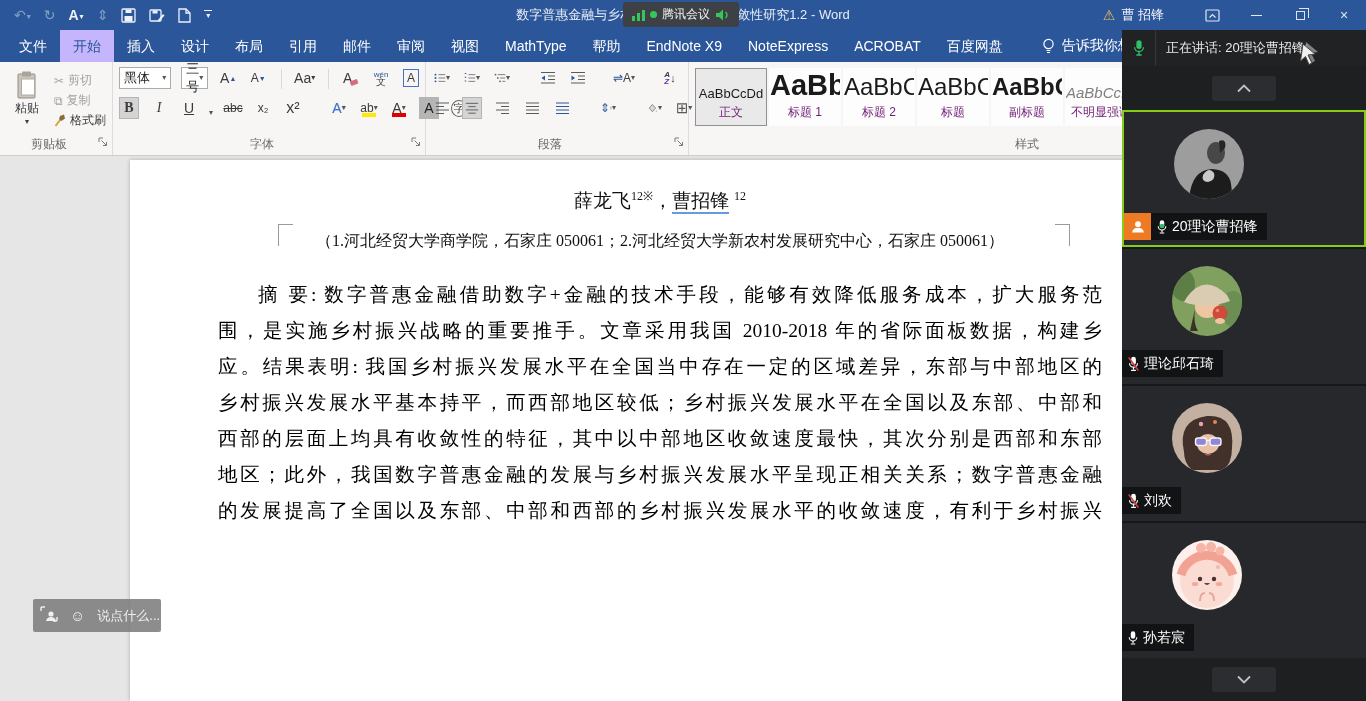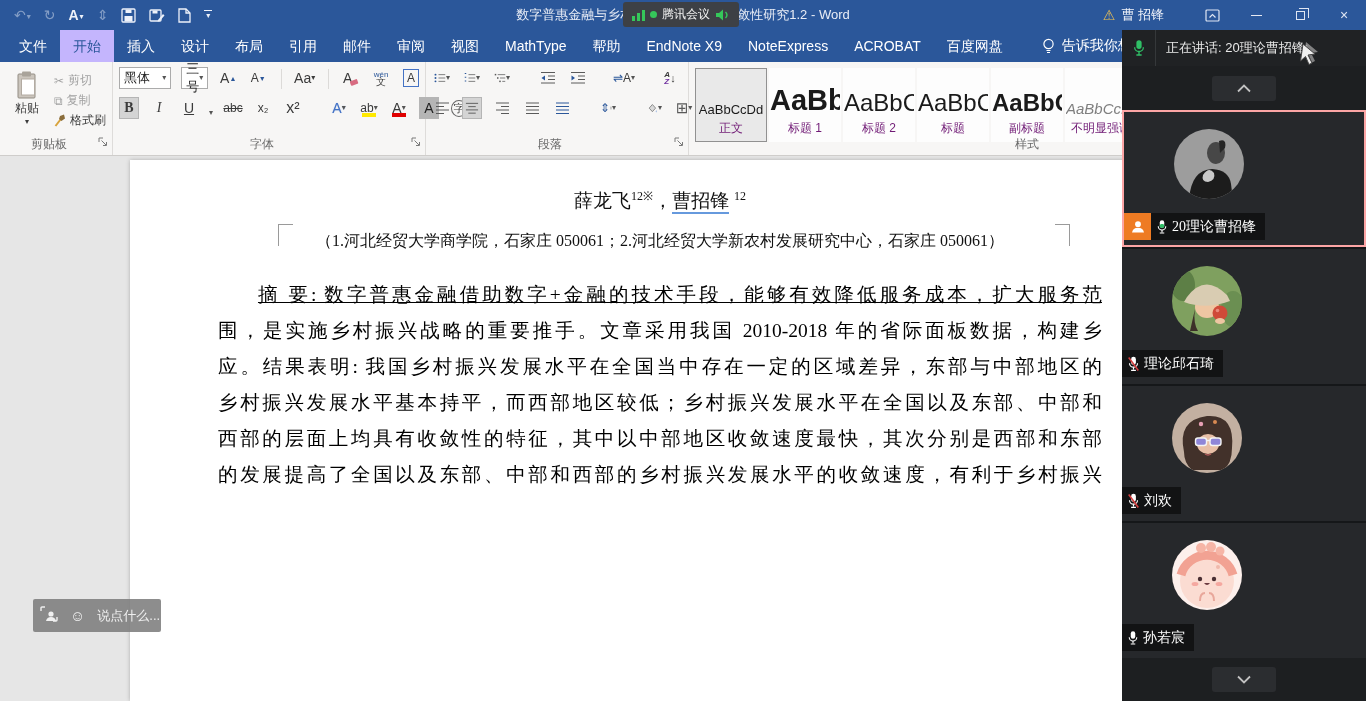--- a/index.html
+++ b/index.html
@@ -47,57 +47,57 @@
   .rbtn.on { background:#d4d4d4; border:1px solid #b5b5b5; }
   .vsep { width:1px; height:20px; background:#dcdad8; margin:0 3px; }
   .colorbar { position:absolute; left:3px; right:3px; bottom:2px; height:4px; }
   .stacked { display:flex; flex-direction:column; line-height:7px; font-size:8px; color:#3b3b3b; align-items:center; }
   .circ { border:1px solid #666; border-radius:50%; width:17px; height:17px; font-size:11px; display:flex; align-items:center; justify-content:center; }
   .boxed { border:1px solid #4472c4; width:18px; height:18px; font-size:12px; display:flex; align-items:center; justify-content:center; }
   .g-para { width:263px; }
   .sorticon { display:flex; flex-direction:column; font-size:8px; line-height:7px; font-weight:bold; }
   .sorticon .z { color:#7030a0; }
   .g-styles { flex:1; display:flex; padding-top:6px; overflow:hidden; }
-  .scard { width:72px; height:74px; margin-right:2px; border:1px solid transparent; display:flex; flex-direction:column; align-items:center; justify-content:flex-end; overflow:hidden; flex:none; background:#fdfdfd; }
+  .scard { width:72px; height:58px; margin-right:2px; border:1px solid transparent; display:flex; flex-direction:column; align-items:center; justify-content:flex-end; overflow:hidden; flex:none; background:#fdfdfd; }
   .scard.sel { border:1px solid #919191; background:#e9e9e9; }
   .sprev { white-space:nowrap; overflow:hidden; width:100%; text-align:center; color:#1a1a1a; }
   .sname { font-size:12px; color:#701a75; padding:3px 0 4px; white-space:nowrap; }
 
   
   .docarea { position:fixed; left:0; top:156px; width:1366px; height:545px; background:#e6e6e6; z-index:10; }
   .page { position:absolute; left:130px; top:4px; width:1100px; height:541px; background:#fff; box-shadow:0 0 4px rgba(0,0,0,.25); }
   .pcontent { position:absolute; left:88px; right:128px; top:0; }
   .cropmark { position:absolute; top:64px; width:15px; height:22px; }
   .cropmark.l { left:148px; border-left:1px solid #9a9a9a; border-top:1px solid #9a9a9a; }
   .cropmark.r { left:925px; border-right:1px solid #9a9a9a; border-top:1px solid #9a9a9a; }
   .doc-title { padding-top:118px; text-align:center; font-size:27px; font-weight:bold; color:#000; letter-spacing:1px; }
   .authors { margin-top:27px; text-align:center; font-size:19px; color:#111; font-family:"Liberation Serif",serif; }
   .authors sup { font-size:12px; }
   .ulink { border-bottom:2px solid #6699dd; padding-bottom:1px; }
   .affil { margin-top:17px; text-align:center; font-size:16px; color:#111; font-family:"Liberation Serif",serif; }
   .abstract { margin-top:25px; font-size:19.5px; color:#000; font-family:"Liberation Serif",serif; }
   .abstract div { line-height:35.9px; text-align:justify; text-align-last:justify; }
-  .abstract div.first { text-indent:2.05em;text-decoration:underline; }
+  .abstract div.first { text-indent:2.05em; }
 
   
   .chatbar { position:fixed; left:33px; top:599px; height:33px; width:128px; background:rgba(125,125,125,.88); border-radius:2px; display:flex; align-items:center; z-index:20; color:#eee; }
   .cb-sep { width:1px; height:18px; background:rgba(235,235,235,.55); margin:0 6px; }
   .cb-text { font-size:13px; color:#efefef; white-space:nowrap; }
   .cb-smiley { font-size:15px; color:#f2f2f2; }
 
   
   .panel { position:fixed; right:0; top:30px; width:244px; height:671px; background:#1d1f21; z-index:40; display:flex; flex-direction:column; }
   .speakbar { height:36px; background:#202224; display:flex; align-items:center; position:relative; }
   .miczone { width:34px; height:100%; display:flex; align-items:center; justify-content:center; border-right:1px solid #35383a; }
   .speaktxt { color:#e8e8e8; font-size:13px; padding-left:10px; white-space:nowrap; }
   .chevstrip { height:44px; display:flex; align-items:center; justify-content:center; background:#1d1f21; }
   .chevstrip.bottom { height:43px; }
   .chevbtn { width:64px; height:25px; background:#2b2d30; border-radius:3px; display:flex; align-items:center; justify-content:center; }
   .tile { height:137px; position:relative; background:#26282b; border-top:2px solid #151719; }
-  .tile.speaking { border:2px solid #fca5a5;font-family:Liberation Serif, serif; }
+  .tile.speaking { border:2px solid #84cc16; }
   .avatar { position:absolute; left:50%; top:50px; transform:translate(-50%,-50%) translateY:0; transform:translate(-50%,0); top:14px; }
   .tile .avatar { position:absolute; left:85px; top:16px; }
   .plabel { position:absolute; left:0; bottom:7px; display:flex; align-items:stretch; }
   .tile.speaking .plabel { left:0; bottom:5px; }
   .hostbadge { width:27px; height:27px; background:#ee7b23; display:flex; align-items:center; justify-content:center; }
   .nbox { background:rgba(12,12,12,.74); display:flex; align-items:center; gap:4px; padding:0 9px 0 5px; height:27px; color:#fff; font-size:14px; white-space:nowrap; }
 
   .cursor { position:fixed; left:1296px; top:40px; z-index:60; }
 </style>
 </head>
@@ -481,20 +481,21 @@
       <div class="authors">
         <span>薛龙飞</span><sup>12※</sup><span>，</span><span class="ulink">曹招锋</span> <sup>12</sup>
       </div>
       <div class="affil">（1.河北经贸大学商学院，石家庄 050061；2.河北经贸大学新农村发展研究中心，石家庄 050061）</div>
       <div class="abstract">
         <div class="first">摘  要: 数字普惠金融借助数字+金融的技术手段，能够有效降低服务成本，扩大服务范</div>
         <div>围，是实施乡村振兴战略的重要推手。文章采用我国 2010-2018 年的省际面板数据，构建乡</div>
         <div>应。结果表明: 我国乡村振兴发展水平在全国当中存在一定的区域差异，东部与中部地区的</div>
         <div>乡村振兴发展水平基本持平，而西部地区较低；乡村振兴发展水平在全国以及东部、中部和</div>
         <div>西部的层面上均具有收敛性的特征，其中以中部地区收敛速度最快，其次分别是西部和东部</div>
+        <div>地区；此外，我国数字普惠金融的发展与乡村振兴发展水平呈现正相关关系；数字普惠金融</div>
         <div>的发展提高了全国以及东部、中部和西部的乡村振兴发展水平的收敛速度，有利于乡村振兴</div>
       </div>
     </div>
   </div>
 </div>
 
 <div class="chatbar">
   <span style="margin-left:7px"><svg width="18" height="16" viewBox="0 0 18 16">
         <path d="M1 5 V2 a1 1 0 0 1 1 -1 h3 M17 11 v3 a1 1 0 0 1 -1 1 h-3" fill="none" stroke="#f0f0f0" stroke-width="1.4"></path>
         <circle cx="11" cy="8" r="2.6" fill="#f0f0f0"></circle>

